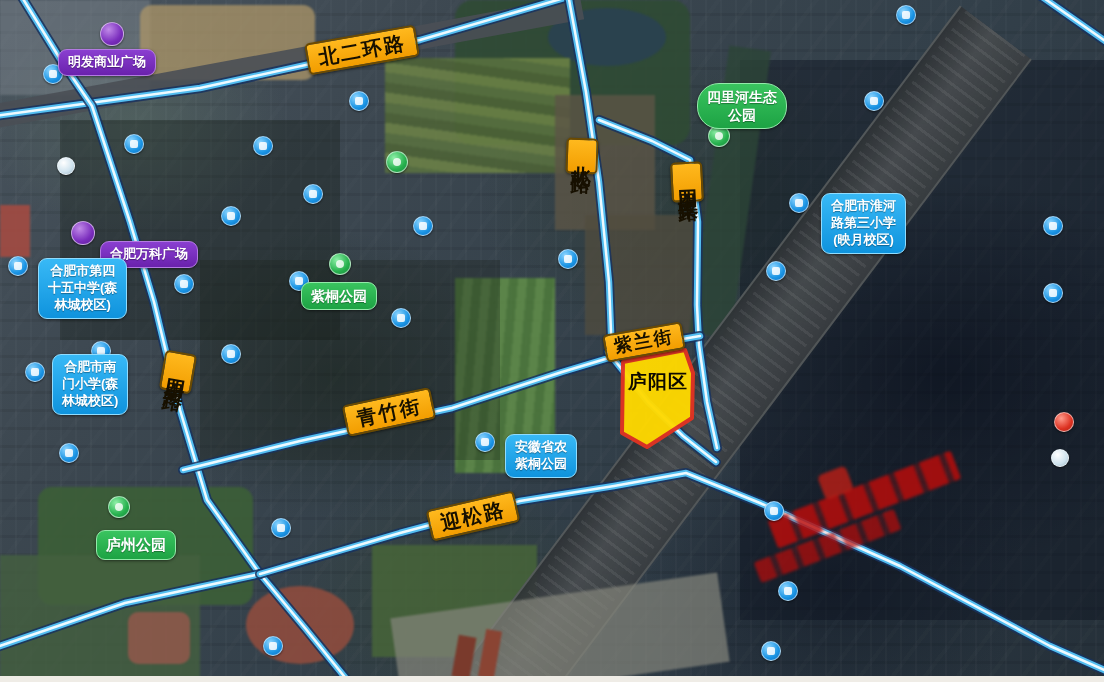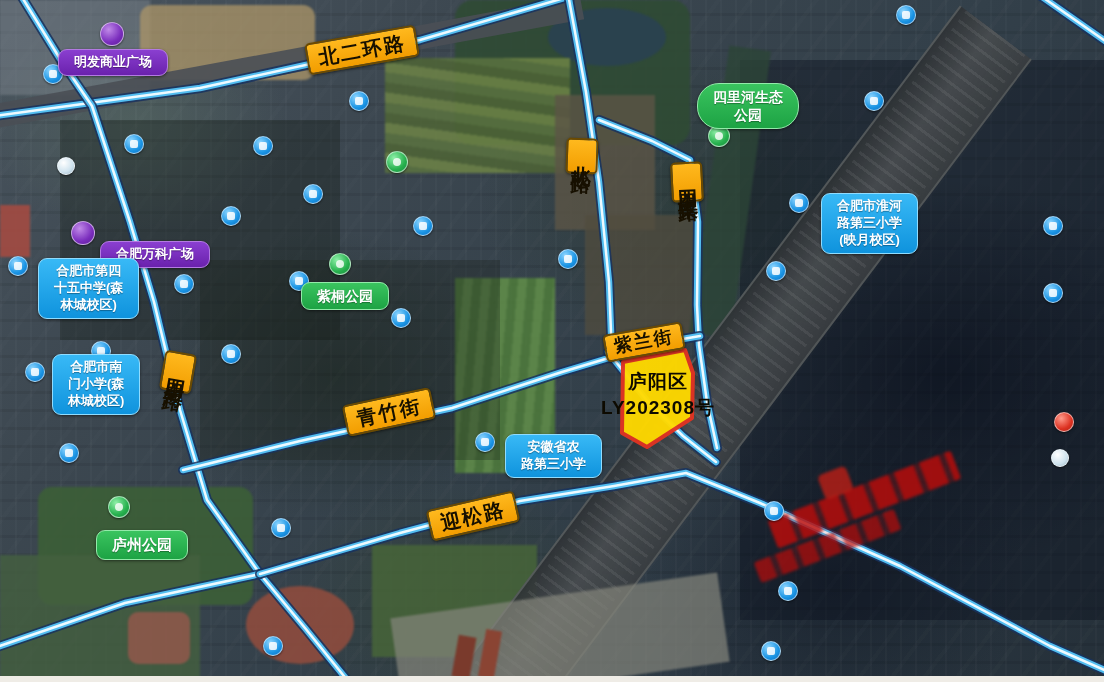--- a/index.html
+++ b/index.html
@@ -25,21 +25,21 @@
   .roadband{position:absolute;background:#4a4f55;opacity:.9;}
   svg.net{position:absolute;left:0;top:0;}
   .casing{fill:none;stroke:#17335f;stroke-width:10;stroke-linecap:round;stroke-linejoin:round;opacity:.85;}
   .mid{fill:none;stroke:#52bdf0;stroke-width:6.5;stroke-linecap:round;stroke-linejoin:round;}
   .core{fill:none;stroke:#eefaff;stroke-width:2.5;stroke-linecap:round;stroke-linejoin:round;}
   .parcel{fill:#ffd900;stroke:#e13322;stroke-width:4;stroke-linejoin:round;opacity:.96;}
   .badge{position:absolute;box-sizing:border-box;white-space:pre-line;text-align:center;}
   .road-badge{background:linear-gradient(180deg,#ffb91e,#f29d00);color:#171000;font-weight:bold;font-size:20px;
     border:2px solid #6b4a00;border-radius:5px;padding:3px 10px;box-shadow:0 1px 3px rgba(0,0,0,.55);letter-spacing:2px;line-height:1.1;}
   .road-badge.v{writing-mode:vertical-rl;text-orientation:upright;padding:10px 3px;letter-spacing:4px;}
-  .poi-badge{color:#fff;font-weight:bold;font-size:13px;line-height:1.3;border-radius:9px;padding:4px 15px;
+  .poi-badge{color:#fff;font-weight:bold;font-size:13px;line-height:1.3;border-radius:9px;padding:4px 9px;
     box-shadow:0 1px 3px rgba(0,0,0,.5);text-shadow:0 1px 1px rgba(0,0,0,.35);}
   .poi-blue{background:linear-gradient(180deg,#38b9f6,#0f93dd);border:1px solid #8fdcff;}
   .poi-green{background:linear-gradient(180deg,#3ac45f,#1da344);border:1px solid #93eaa9;}
   .poi-purple{background:linear-gradient(180deg,#8a3fd0,#6a21ad);border:1px solid #b37ae2;}
   .parcel-label{position:absolute;left:592px;top:369px;width:132px;text-align:center;color:#0d0a00;
     font-weight:bold;font-size:19px;line-height:1.35;letter-spacing:1px;}
   .marker{position:absolute;border-radius:50%;box-shadow:0 1px 2px rgba(0,0,0,.55);border:1px solid rgba(255,255,255,.55);}
   .m-blue{width:18px;height:18px;background:radial-gradient(circle at 35% 30%,#8fd6ff,#1a94e4 60%,#0b6cc0);}
   .m-blue::after{content:"";position:absolute;inset:5px;background:rgba(255,255,255,.85);border-radius:2px;}
   .m-green{width:20px;height:20px;background:radial-gradient(circle at 35% 30%,#8ef0a8,#27b14e 60%,#14893a);}
@@ -210,23 +210,22 @@
 十五中学(森
 林城校区)</div>
   <div class="badge poi-badge poi-green" style="left:301px;top:282px;font-size:14px;">紫桐公园</div>
   <div class="badge poi-badge poi-blue" style="left:821px;top:193px;">合肥市淮河
 路第三小学
 (映月校区)</div>
   <div class="badge poi-badge poi-blue" style="left:52px;top:354px;">合肥市南
 门小学(森
 林城校区)</div>
   <div class="badge poi-badge poi-blue" style="left:505px;top:434px;">安徽省农
-路第三小学</div>
+紫桐公园</div>
   <div class="badge poi-badge poi-green" style="left:96px;top:530px;font-size:15px;">庐州公园</div>
 
   <div class="parcel-label">
     <div>庐阳区</div>
-    <div>LY202308号</div>
   </div>
 
   <div class="edge-right"></div>
   <div class="edge-bottom"></div>
 </div>
 
 </body></html>

